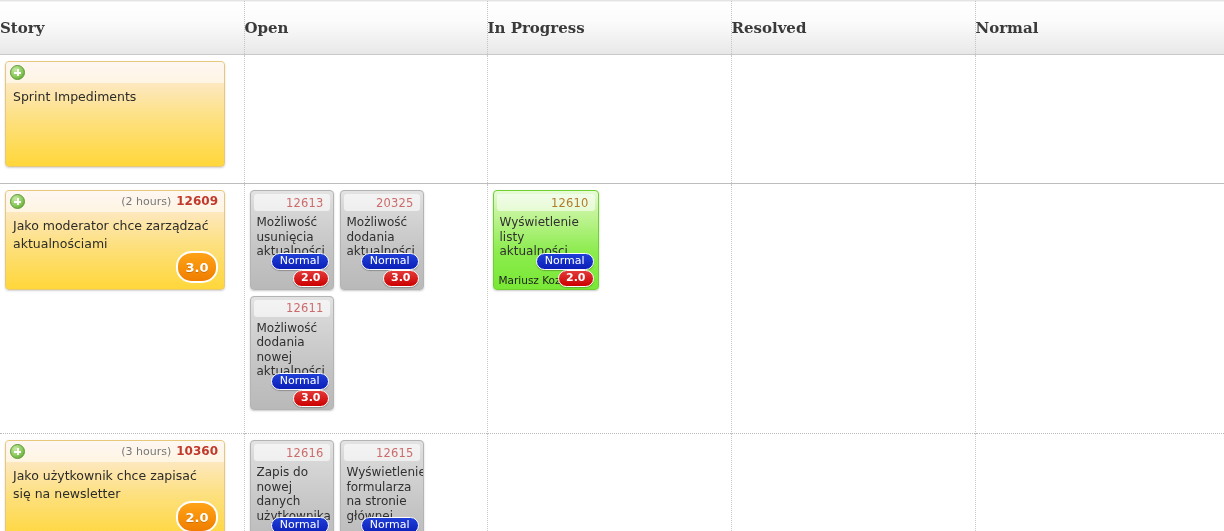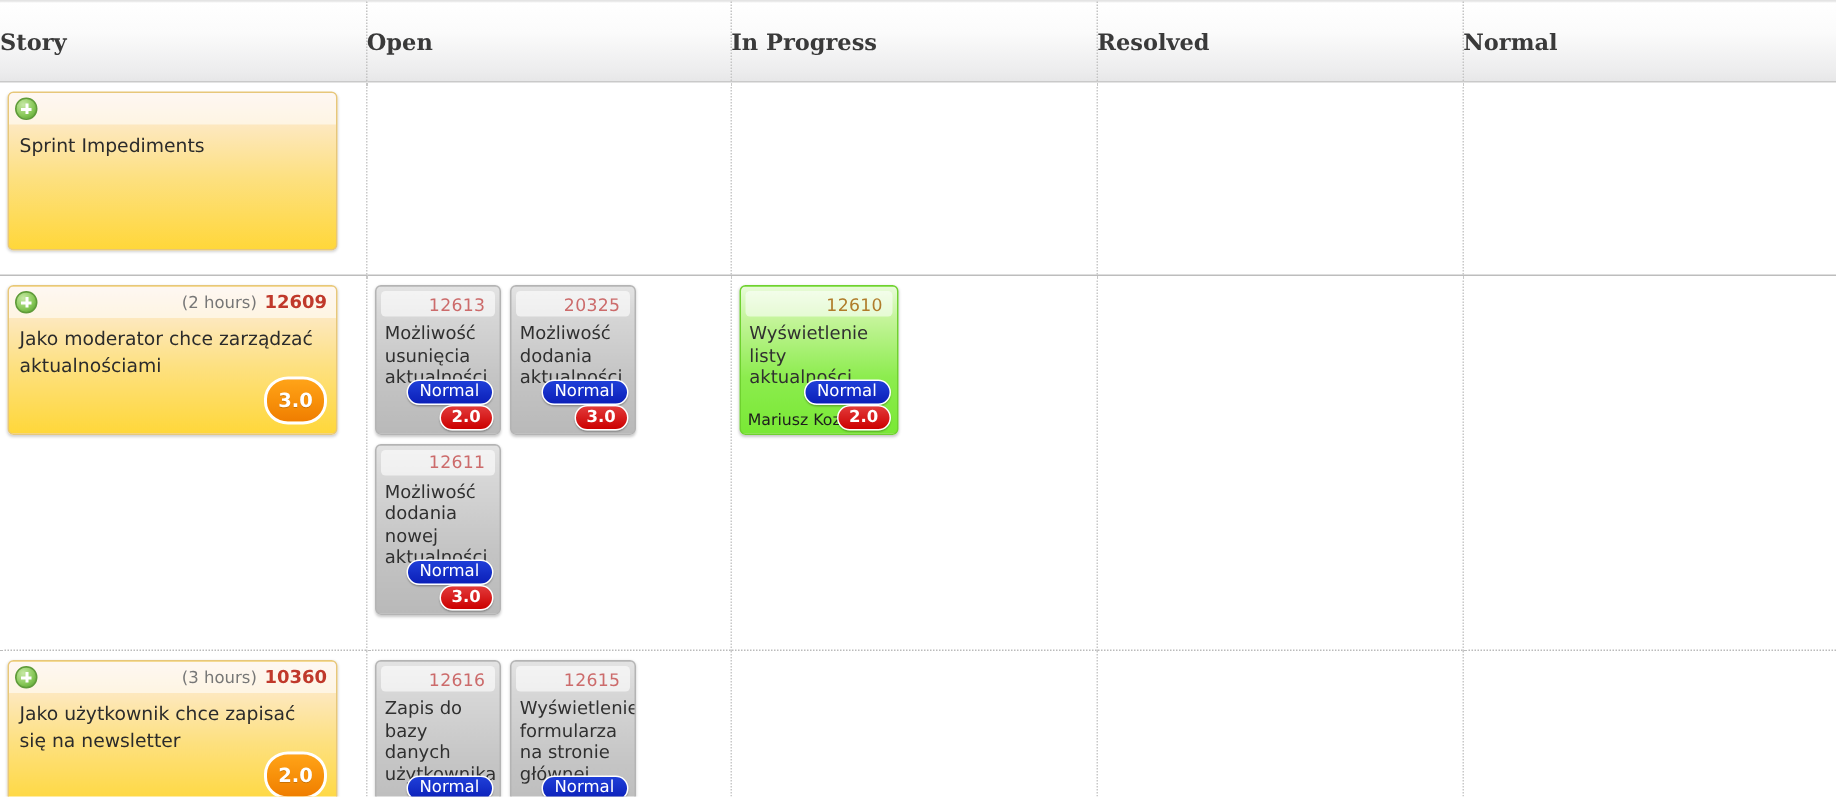--- a/index.html
+++ b/index.html
@@ -369,21 +369,21 @@
           <div class="pts-orange">2.0</div>
         </div>
       </td>
 
       <td class="cell">
         <div class="cell-flow">
           <div class="task-card">
             <div class="task-head">
               <span class="task-id">12616</span>
             </div>
-            <div class="task-title">Zapis do bazy danych użytkownika</div>
+            <div class="task-title">Zapis do nowej danych użytkownika</div>
             <div class="task-footer">
               <span class="badge-normal">Normal</span>
               <span class="pts-red">2.0</span>
             </div>
           </div>
 
           <div class="task-card">
             <div class="task-head">
               <span class="task-id">12615</span>
             </div>

